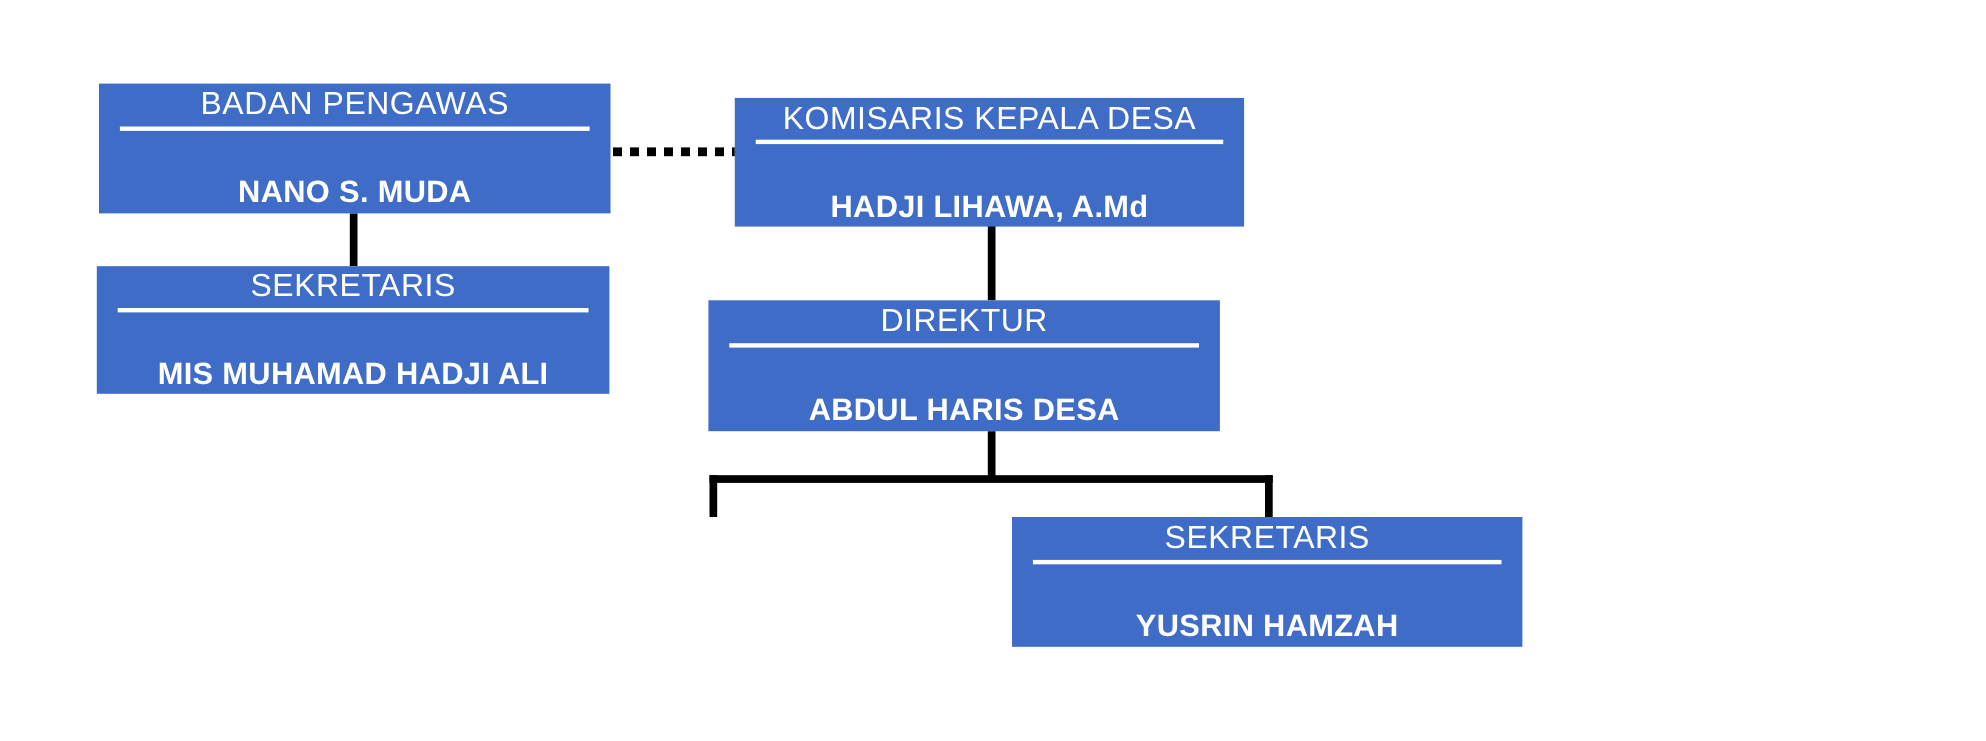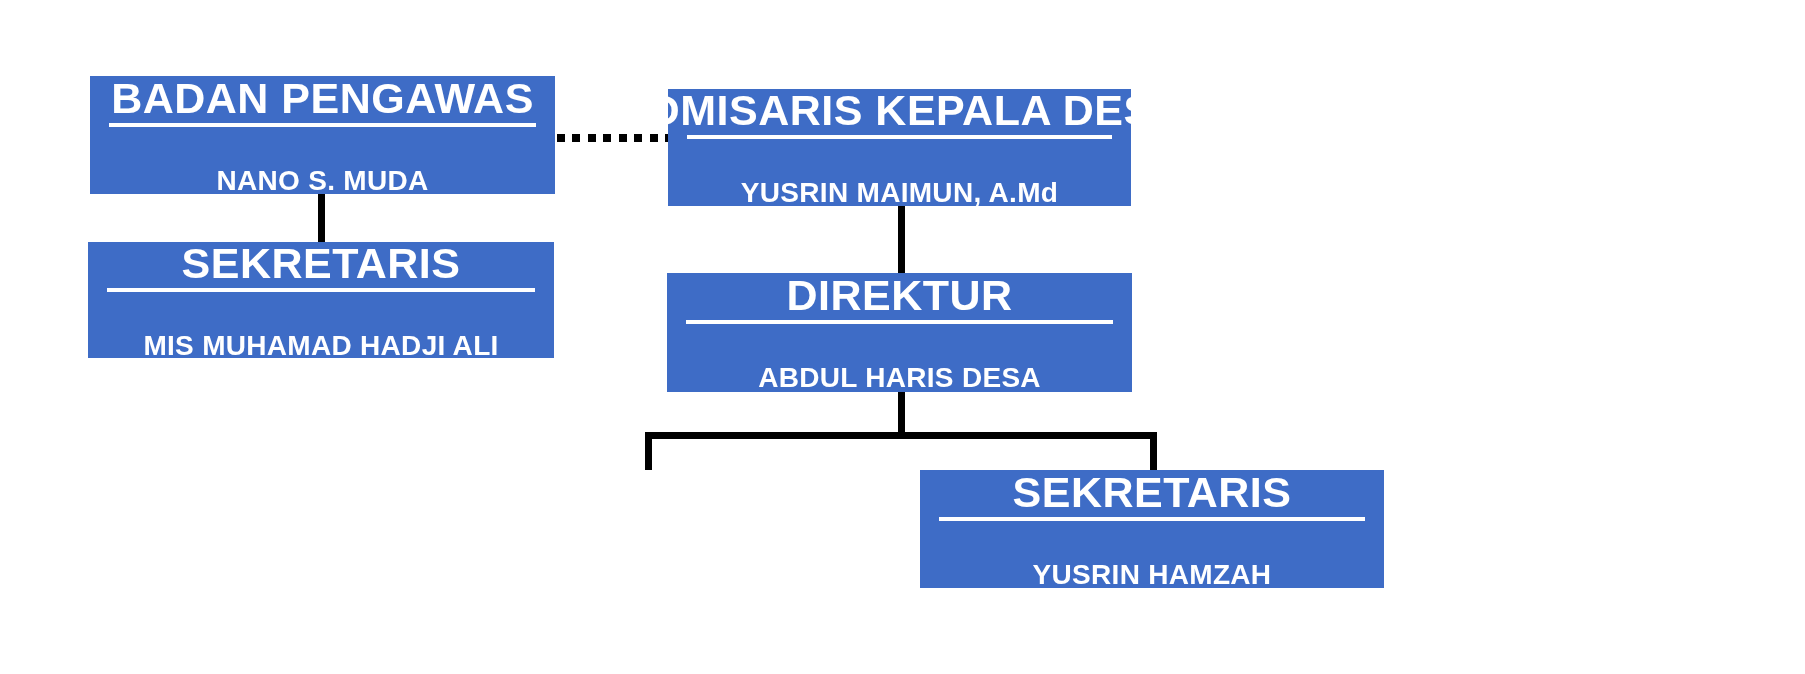--- a/index.html
+++ b/index.html
@@ -26,22 +26,22 @@
     display: flex;
     flex-direction: column;
     align-items: center;
     justify-content: center;
   }
   .node-title {
     flex: 1 1 auto;
     display: flex;
     align-items: center;
     justify-content: center;
-    font-size: 43px;
-    font-weight: 700;
+    font-size: 29px;
+    font-weight: 400;
     letter-spacing: 0.5px;
     white-space: nowrap;
   }
   .node-underline {
     width: calc(100% - 38px);
     height: 4px;
     background: var(--underline);
     flex: 0 0 auto;
   }
   .node-person {
@@ -53,21 +53,21 @@
     font-weight: 700;
     letter-spacing: 0.3px;
     white-space: nowrap;
     padding-top: 4px;
     margin-top: 34px;
   }
   
   .pos-badan-pengawas      { left: 90px;  top: 76px;  width: 465px; height: 118px; }
   .pos-komisaris           { left: 668px; top: 89px;  width: 463px; height: 117px; }
   .pos-sekretaris-pengawas { left: 88px;  top: 242px; width: 466px; height: 116px; }
-  .pos-direktur            { left: 667px; top: 273px; width: 465px; height: 119px; }
+  .pos-direktur            { left: 644px; top: 273px; width: 465px; height: 119px; }
   .pos-bendahara           { left: 413px; top: 470px; width: 464px; height: 118px; }
   .pos-sekretaris-direksi  { left: 920px; top: 470px; width: 464px; height: 118px; }
   
   .connector { position: absolute; background: var(--line); }
   .conn-v-pengawas   { left: 318px; top: 194px; width: 7px;   height: 48px; }
   .conn-v-komisaris  { left: 898px; top: 194px; width: 7px;   height: 79px; }
   .conn-v-direktur   { left: 898px; top: 392px; width: 7px;   height: 43px; }
   .conn-h-branch     { left: 645px; top: 432px; width: 512px; height: 7px; }
   .conn-stub-left    { left: 645px; top: 432px; width: 7px;   height: 38px; }
   .conn-stub-right   { left: 1150px; top: 432px; width: 7px;  height: 38px; }
@@ -94,21 +94,21 @@
 
   <div class="node pos-badan-pengawas">
     <div class="node-title">BADAN PENGAWAS</div>
     <div class="node-underline"></div>
     <div class="node-person">NANO S. MUDA</div>
   </div>
 
   <div class="node pos-komisaris">
     <div class="node-title">KOMISARIS KEPALA DESA</div>
     <div class="node-underline"></div>
-    <div class="node-person">YUSRIN MAIMUN, A.Md</div>
+    <div class="node-person">HADJI LIHAWA, A.Md</div>
   </div>
 
   <div class="node pos-sekretaris-pengawas">
     <div class="node-title">SEKRETARIS</div>
     <div class="node-underline"></div>
     <div class="node-person">MIS MUHAMAD HADJI ALI</div>
   </div>
 
   <div class="node pos-direktur">
     <div class="node-title">DIREKTUR</div>

